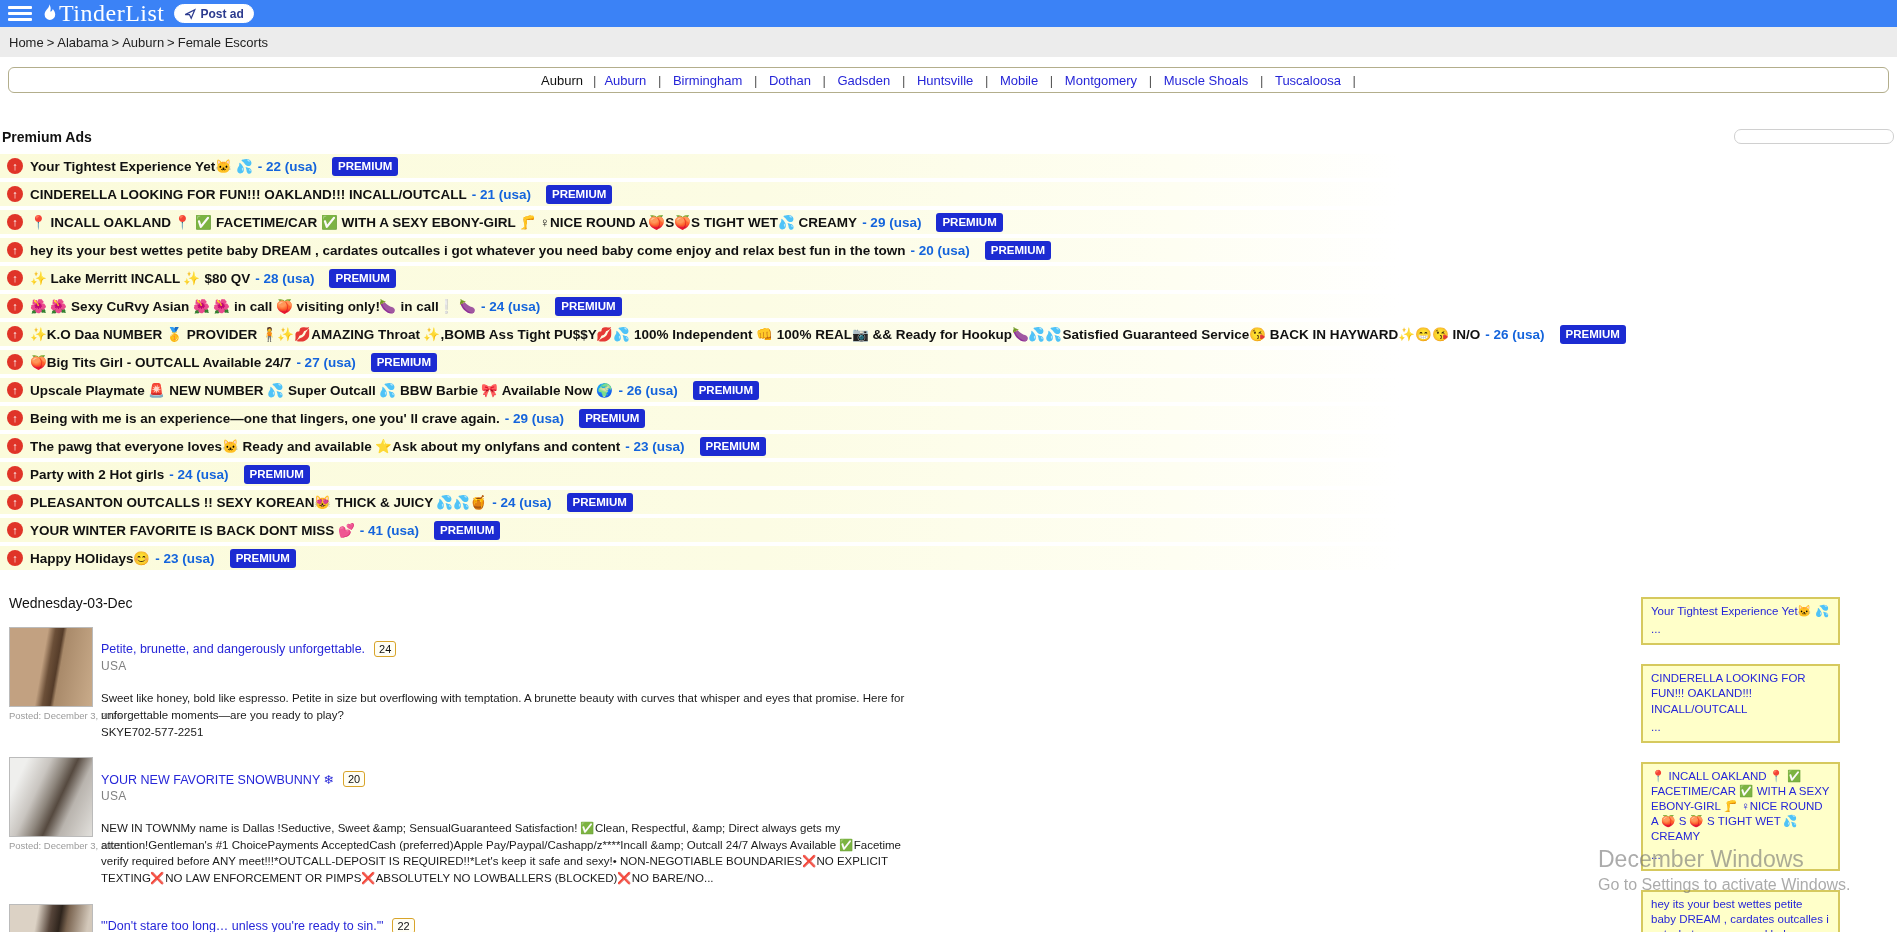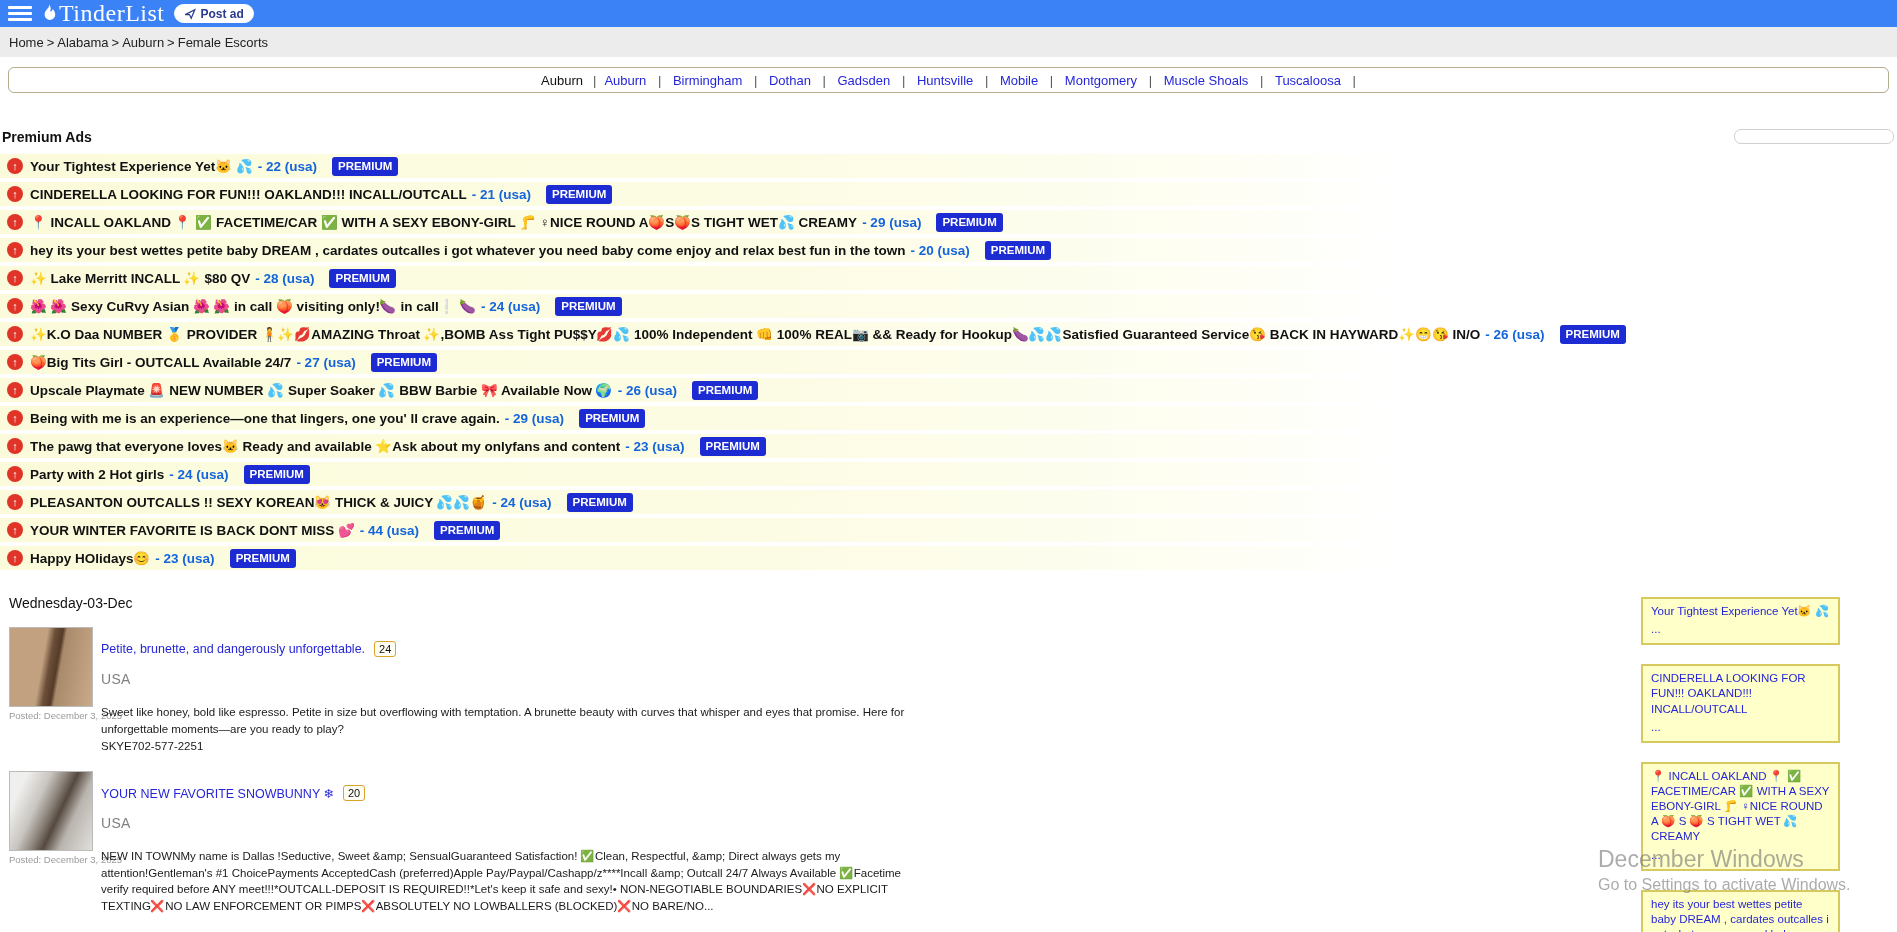--- a/index.html
+++ b/index.html
@@ -52,21 +52,21 @@
   
   .datehead { margin:25px 0 0 9px; font-size:14px; color:#111; }
   .listing { display:grid; grid-template-columns:92px 815px; margin:16px 0 0 9px; }
   .lphoto { width:84px; height:80px; border:1px solid #bbb; cursor:pointer; }
   .posted { font-size:9.5px; color:#9a9a9a; margin-top:3px; white-space:nowrap; }
   .lbody { padding-top:14px; }
   .ltitlerow { display:flex; align-items:center; gap:9px; }
   .ltitle { font-size:12.5px; color:#2626d8; text-decoration:none; cursor:pointer; }
   .agebox { border:1px solid #d8a42a; border-radius:3px; background:#fffef5; color:#111;
             font-size:11px; padding:0 4px; line-height:14px; }
-  .loc { font-size:14px; color:#808080; margin-top:14px; letter-spacing:.3px; }
+  .loc { font-size:12px; color:#808080; margin-top:2px; letter-spacing:.3px; }
   .ldesc { font-size:11.5px; color:#1a1a1a; line-height:1.45; margin-top:17px; }
   .lcontact { font-size:11.5px; color:#1a1a1a; line-height:1.45; margin-top:1px; }
 
   [data-photo="p1"]{background:linear-gradient(100deg,#c2a181 40%,#6b4f38 48%,#553c29 56%,#a98a6a 60%,#c9ab8a 100%);}
   [data-photo="p2"]{background:linear-gradient(115deg,#efefed 15%,#c9c5c0 35%,#8d857c 48%,#55493f 58%,#b9b4ae 72%,#e2e0dc 100%);}
   [data-photo="p3"]{background:linear-gradient(100deg,#dcd2c5 30%,#56453a 45%,#2e241c 55%,#7a6450 63%,#d3c8ba 85%);}
 
   
   .sidebar { position:absolute; top:597px; right:57px; width:199px; }
   .sidebox { border:2px solid #d6c95e; background:#ffffc9; padding:5px 8px 6px 8px; margin-bottom:19px;
@@ -202,21 +202,21 @@
 
     <div class="prow">
       <span class="boost">↑</span>
       <span class="ptitle">🍑Big Tits Girl - OUTCALL Available 24/7</span>
       <span class="pmeta">- 27 (usa)</span>
       <span class="pbadge">PREMIUM</span>
     </div>
 
     <div class="prow">
       <span class="boost">↑</span>
-      <span class="ptitle">Upscale Playmate 🚨 NEW NUMBER 💦 Super Soaker 💦 BBW Barbie 🎀 Available Now 🌍</span>
+      <span class="ptitle">Upscale Playmate 🚨 NEW NUMBER 💦 Super Outcall 💦 BBW Barbie 🎀 Available Now 🌍</span>
       <span class="pmeta">- 26 (usa)</span>
       <span class="pbadge">PREMIUM</span>
     </div>
 
     <div class="prow">
       <span class="boost">↑</span>
       <span class="ptitle">Being with me is an experience—one that lingers, one you' ll crave again.</span>
       <span class="pmeta">- 29 (usa)</span>
       <span class="pbadge">PREMIUM</span>
     </div>
@@ -238,21 +238,21 @@
     <div class="prow">
       <span class="boost">↑</span>
       <span class="ptitle">PLEASANTON OUTCALLS !! SEXY KOREAN😻 THICK &amp; JUICY 💦💦🍯</span>
       <span class="pmeta">- 24 (usa)</span>
       <span class="pbadge">PREMIUM</span>
     </div>
 
     <div class="prow">
       <span class="boost">↑</span>
       <span class="ptitle">YOUR WINTER FAVORITE IS BACK DONT MISS 💕</span>
-      <span class="pmeta">- 44 (usa)</span>
+      <span class="pmeta">- 41 (usa)</span>
       <span class="pbadge">PREMIUM</span>
     </div>
 
     <div class="prow">
       <span class="boost">↑</span>
       <span class="ptitle">Happy HOlidays😊</span>
       <span class="pmeta">- 23 (usa)</span>
       <span class="pbadge">PREMIUM</span>
     </div>
   </div>

